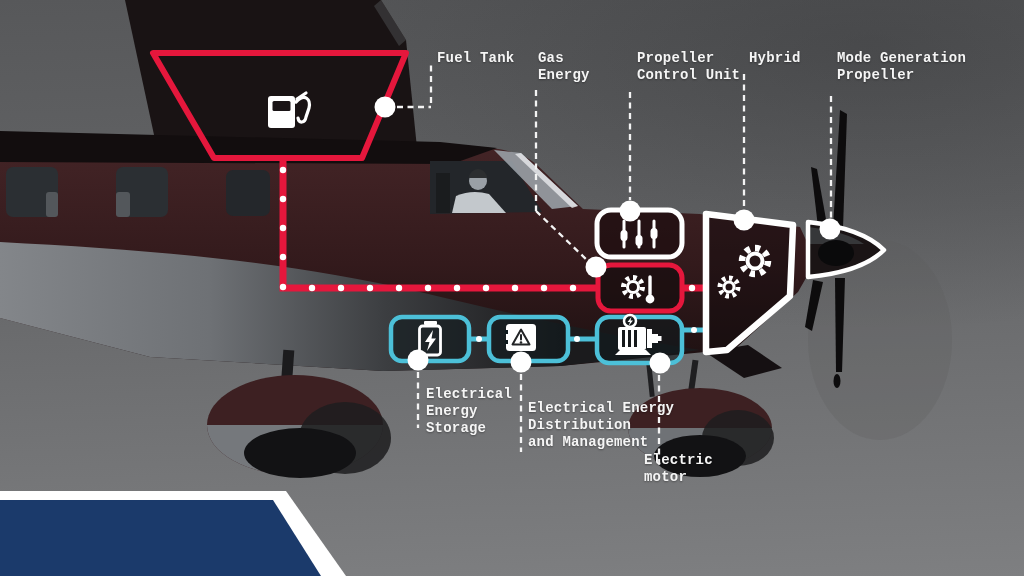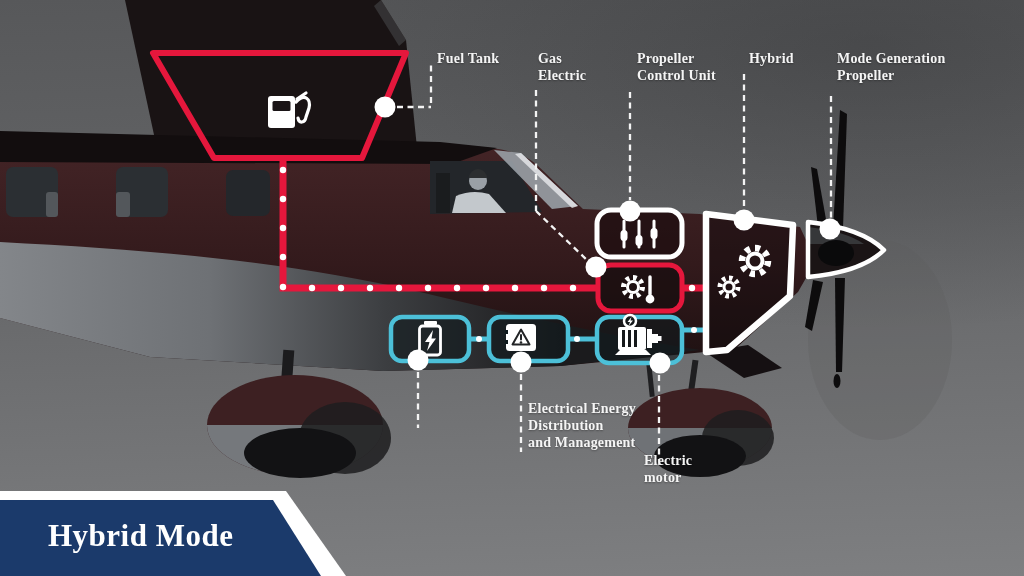--- a/index.html
+++ b/index.html
@@ -1,18 +1,18 @@
 <!DOCTYPE html>
 <html><head>
 <meta charset="utf-8">
 <style>
   html,body{margin:0;padding:0;background:#4a4b4d;}
   #stage{
     position:relative;width:1024px;height:576px;overflow:hidden;
-    font-family:Liberation Serif, serif;
+    font-family:Liberation Mono, monospace;
     background:
       radial-gradient(120% 90% at 85% 8%, rgba(30,31,33,.30), rgba(30,31,33,0) 55%),
       linear-gradient(178deg,#57585a 0%,#636466 38%,#727375 72%,#7e7f81 100%);
   }
   #stage svg{position:absolute;left:0;top:0;}
   .lbl{
     position:absolute;color:#f5f5f5;font-size:14px;line-height:17px;
     font-weight:700;white-space:pre-line;letter-spacing:.2px;
     text-shadow:0 1px 2px rgba(0,0,0,.35);
   }
@@ -236,26 +236,28 @@
     </g>
 
     <g>
       <polygon points="0,491 286,491 346,576 0,576" fill="#ffffff"></polygon>
       <polygon points="0,500 273,500 321,576 0,576" fill="#1b3a6b"></polygon>
     </g>
   </svg>
 
   <div class="lbl" style="left:437px;top:50px">Fuel Tank</div>
   <div class="lbl" style="left:538px;top:50px">Gas
-Electric</div>
+Energy</div>
   <div class="lbl" style="left:637px;top:50px">Propeller
 Control Unit</div>
   <div class="lbl" style="left:749px;top:50px">Hybrid</div>
   <div class="lbl" style="left:837px;top:50px">Mode Generation
 Propeller</div>
+  <div class="lbl" style="left:426px;top:386px">Electrical
+Energy
+Storage</div>
   <div class="lbl" style="left:528px;top:400px">Electrical Energy
 Distribution
 and Management</div>
   <div class="lbl" style="left:644px;top:452px">Electric
 motor</div>
 
-  <div class="banner-text">Hybrid Mode</div>
 </div>
 
 </body></html>

